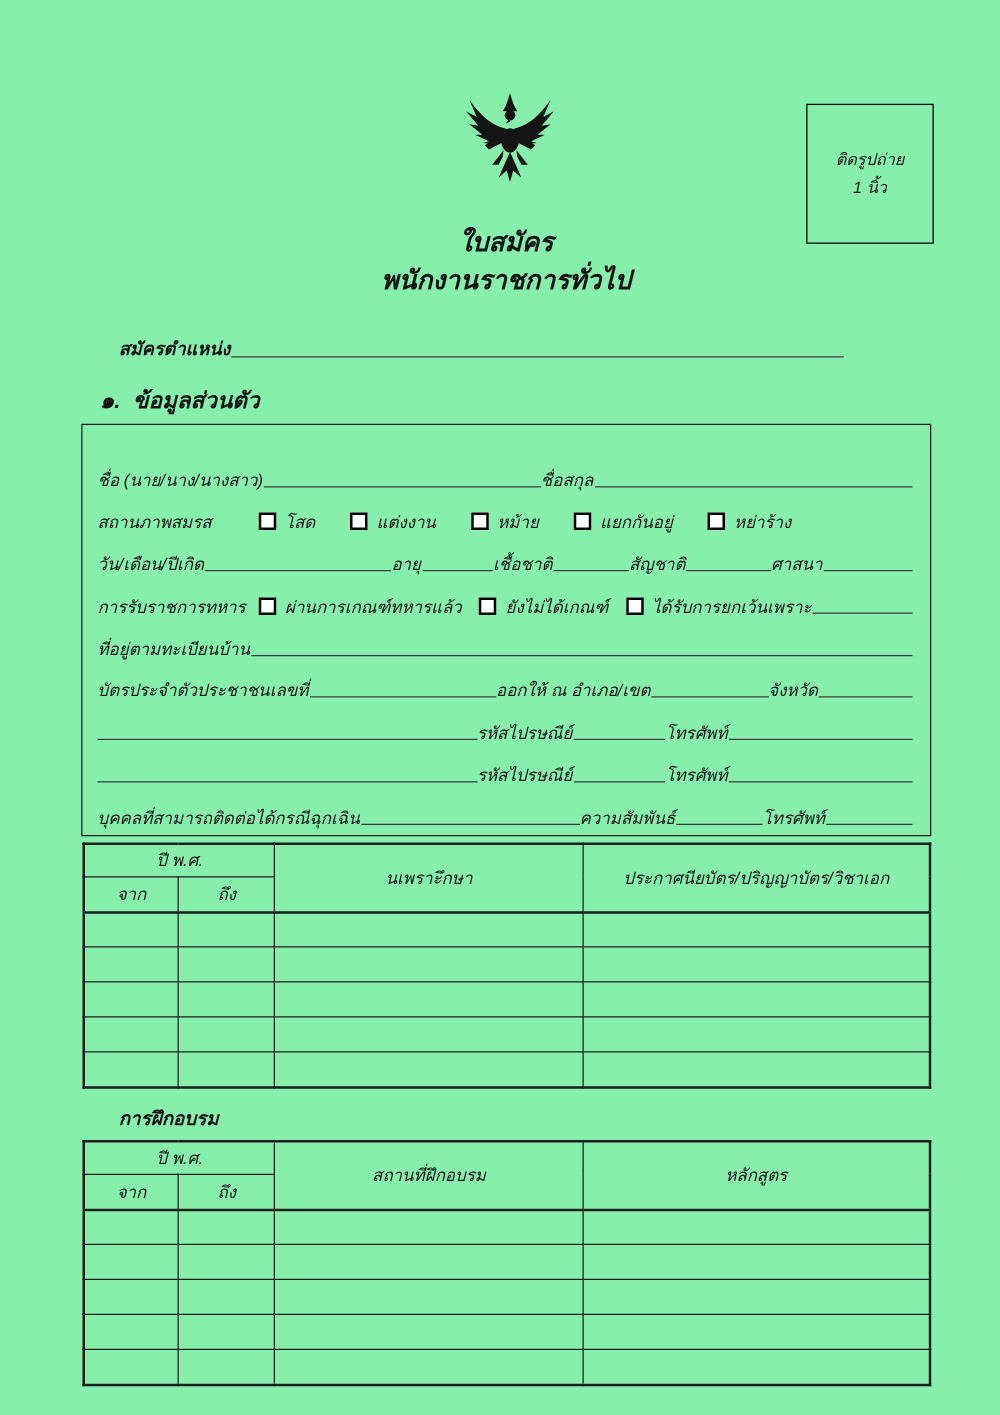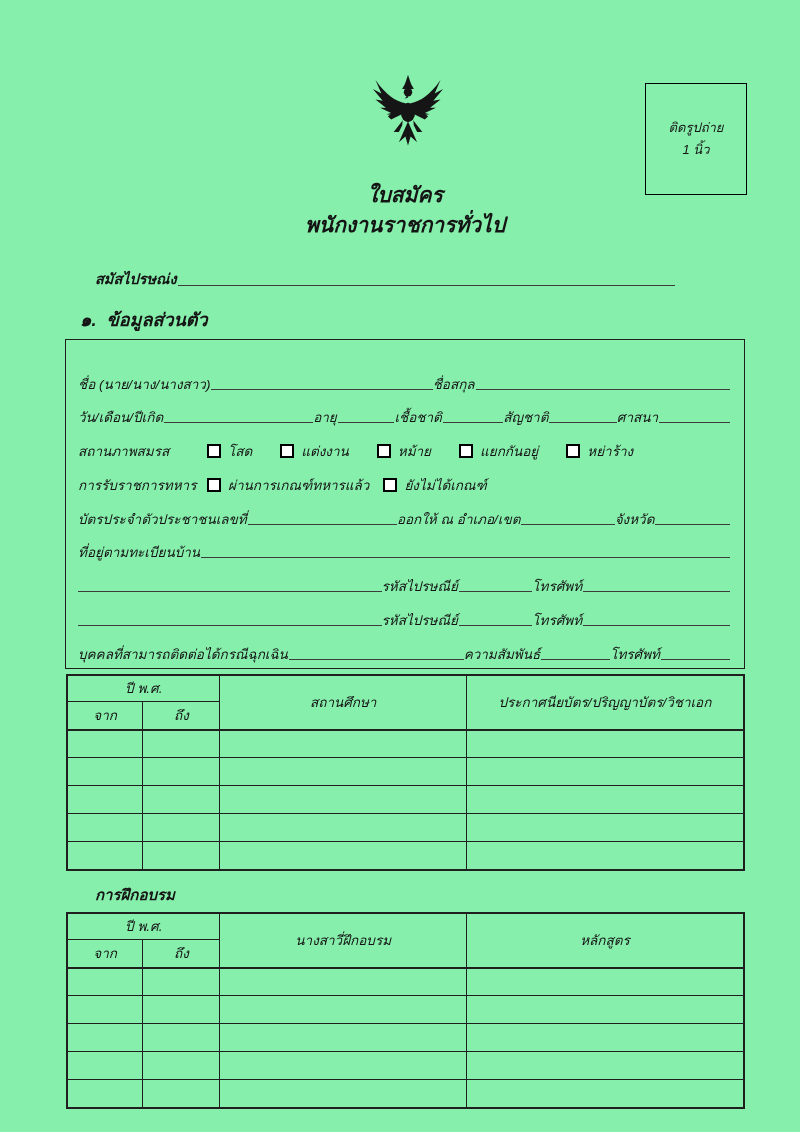--- a/index.html
+++ b/index.html
@@ -99,96 +99,101 @@
 
   <div class="photobox">
     <span>ติดรูปถ่าย</span>
     <span>1 นิ้ว</span>
   </div>
 
   <div class="title first">ใบสมัคร</div>
   <div class="title second">พนักงานราชการทั่วไป</div>
 
   <div class="applyrow">
-    <span class="lbl">สมัสไปรษณ่ง</span>
+    <span class="lbl">สมัครตำแหน่ง</span>
     <span class="bl" style="flex:1"></span>
   </div>
 
   <div class="sechead">๑.  ข้อมูลส่วนตัว</div>
 
   <div class="pbox">
 
     <div class="prow">
       <span class="lbl">ชื่อ (นาย/นาง/นางสาว)</span>
       <span class="bl" style="flex:1"></span>
       <span class="lbl">ชื่อสกุล</span>
       <span class="bl" style="flex:1.15"></span>
+    </div>
+
+    <div class="prow">
+      <span class="lbl optlbl">สถานภาพสมรส</span>
+      <span class="cbitem">
+        <span class="cb"></span>
+        <span class="lbl">โสด</span>
+      </span>
+      <span class="cbitem gap27">
+        <span class="cb"></span>
+        <span class="lbl">แต่งงาน</span>
+      </span>
+      <span class="cbitem gap27">
+        <span class="cb"></span>
+        <span class="lbl">หม้าย</span>
+      </span>
+      <span class="cbitem gap27">
+        <span class="cb"></span>
+        <span class="lbl">แยกกันอยู่</span>
+      </span>
+      <span class="cbitem gap27">
+        <span class="cb"></span>
+        <span class="lbl">หย่าร้าง</span>
+      </span>
     </div>
 
     <div class="prow">
       <span class="lbl">วัน/เดือน/ปีเกิด</span>
       <span class="bl" style="flex:2.1"></span>
       <span class="lbl">อายุ</span>
       <span class="bl" style="flex:0.8"></span>
       <span class="lbl">เชื้อชาติ</span>
       <span class="bl" style="flex:0.85"></span>
       <span class="lbl">สัญชาติ</span>
       <span class="bl" style="flex:0.95"></span>
       <span class="lbl">ศาสนา</span>
       <span class="bl" style="flex:1"></span>
     </div>
 
     <div class="prow">
-      <span class="lbl optlbl">สถานภาพสมรส</span>
-      <span class="cbitem">
-        <span class="cb"></span>
-        <span class="lbl">โสด</span>
-      </span>
-      <span class="cbitem gap27">
-        <span class="cb"></span>
-        <span class="lbl">แต่งงาน</span>
-      </span>
-      <span class="cbitem gap27">
-        <span class="cb"></span>
-        <span class="lbl">หม้าย</span>
-      </span>
-      <span class="cbitem gap27">
-        <span class="cb"></span>
-        <span class="lbl">แยกกันอยู่</span>
-      </span>
-      <span class="cbitem gap27">
-        <span class="cb"></span>
-        <span class="lbl">หย่าร้าง</span>
-      </span>
-    </div>
-
-    <div class="prow">
       <span class="lbl optlbl">การรับราชการทหาร</span>
       <span class="cbitem">
         <span class="cb"></span>
         <span class="lbl">ผ่านการเกณฑ์ทหารแล้ว</span>
       </span>
       <span class="cbitem gap14">
         <span class="cb"></span>
         <span class="lbl">ยังไม่ได้เกณฑ์</span>
       </span>
+      <span class="cbitem gap14" style="flex:1">
+        <span class="cb"></span>
+        <span class="lbl">ได้รับการยกเว้นเพราะ</span>
+        <span class="bl" style="flex:1"></span>
+      </span>
+    </div>
+
+    <div class="prow">
+      <span class="lbl">ที่อยู่ตามทะเบียนบ้าน</span>
+      <span class="bl" style="flex:1"></span>
     </div>
 
     <div class="prow">
       <span class="lbl">บัตรประจำตัวประชาชนเลขที่</span>
       <span class="bl" style="flex:1.6"></span>
       <span class="lbl">ออกให้ ณ อำเภอ/เขต</span>
       <span class="bl" style="flex:1"></span>
       <span class="lbl">จังหวัด</span>
       <span class="bl" style="flex:0.8"></span>
-    </div>
-
-    <div class="prow">
-      <span class="lbl">ที่อยู่ตามทะเบียนบ้าน</span>
-      <span class="bl" style="flex:1"></span>
     </div>
 
     <div class="prow">
       <span class="bl" style="flex:3.1"></span>
       <span class="lbl">รหัสไปรษณีย์</span>
       <span class="bl" style="flex:0.75"></span>
       <span class="lbl">โทรศัพท์</span>
       <span class="bl" style="flex:1.5"></span>
     </div>
 
@@ -216,21 +221,21 @@
   <table class="grid">
     <colgroup>
       <col style="width:11.2%">
         <col style="width:11.4%">
         <col style="width:36.4%">
         <col style="width:41%">
     </colgroup>
     <thead>
       <tr class="r1">
         <th colspan="2">ปี พ.ศ.</th>
-        <th rowspan="2">สถานศึกษา</th>
+        <th rowspan="2">นเพราะึกษา</th>
         <th rowspan="2">ประกาศนียบัตร/ปริญญาบัตร/วิชาเอก</th>
       </tr>
       <tr class="r2">
         <th>จาก</th>
         <th>ถึง</th>
       </tr>
     </thead>
     <tbody>
         <tr>
           <td></td>
@@ -270,21 +275,21 @@
   <table class="grid">
     <colgroup>
       <col style="width:11.2%">
         <col style="width:11.4%">
         <col style="width:36.4%">
         <col style="width:41%">
     </colgroup>
     <thead>
       <tr class="r1">
         <th colspan="2">ปี พ.ศ.</th>
-        <th rowspan="2">นางสาวี่ฝึกอบรม</th>
+        <th rowspan="2">สถานที่ฝึกอบรม</th>
         <th rowspan="2">หลักสูตร</th>
       </tr>
       <tr class="r2">
         <th>จาก</th>
         <th>ถึง</th>
       </tr>
     </thead>
     <tbody>
         <tr>
           <td></td>

